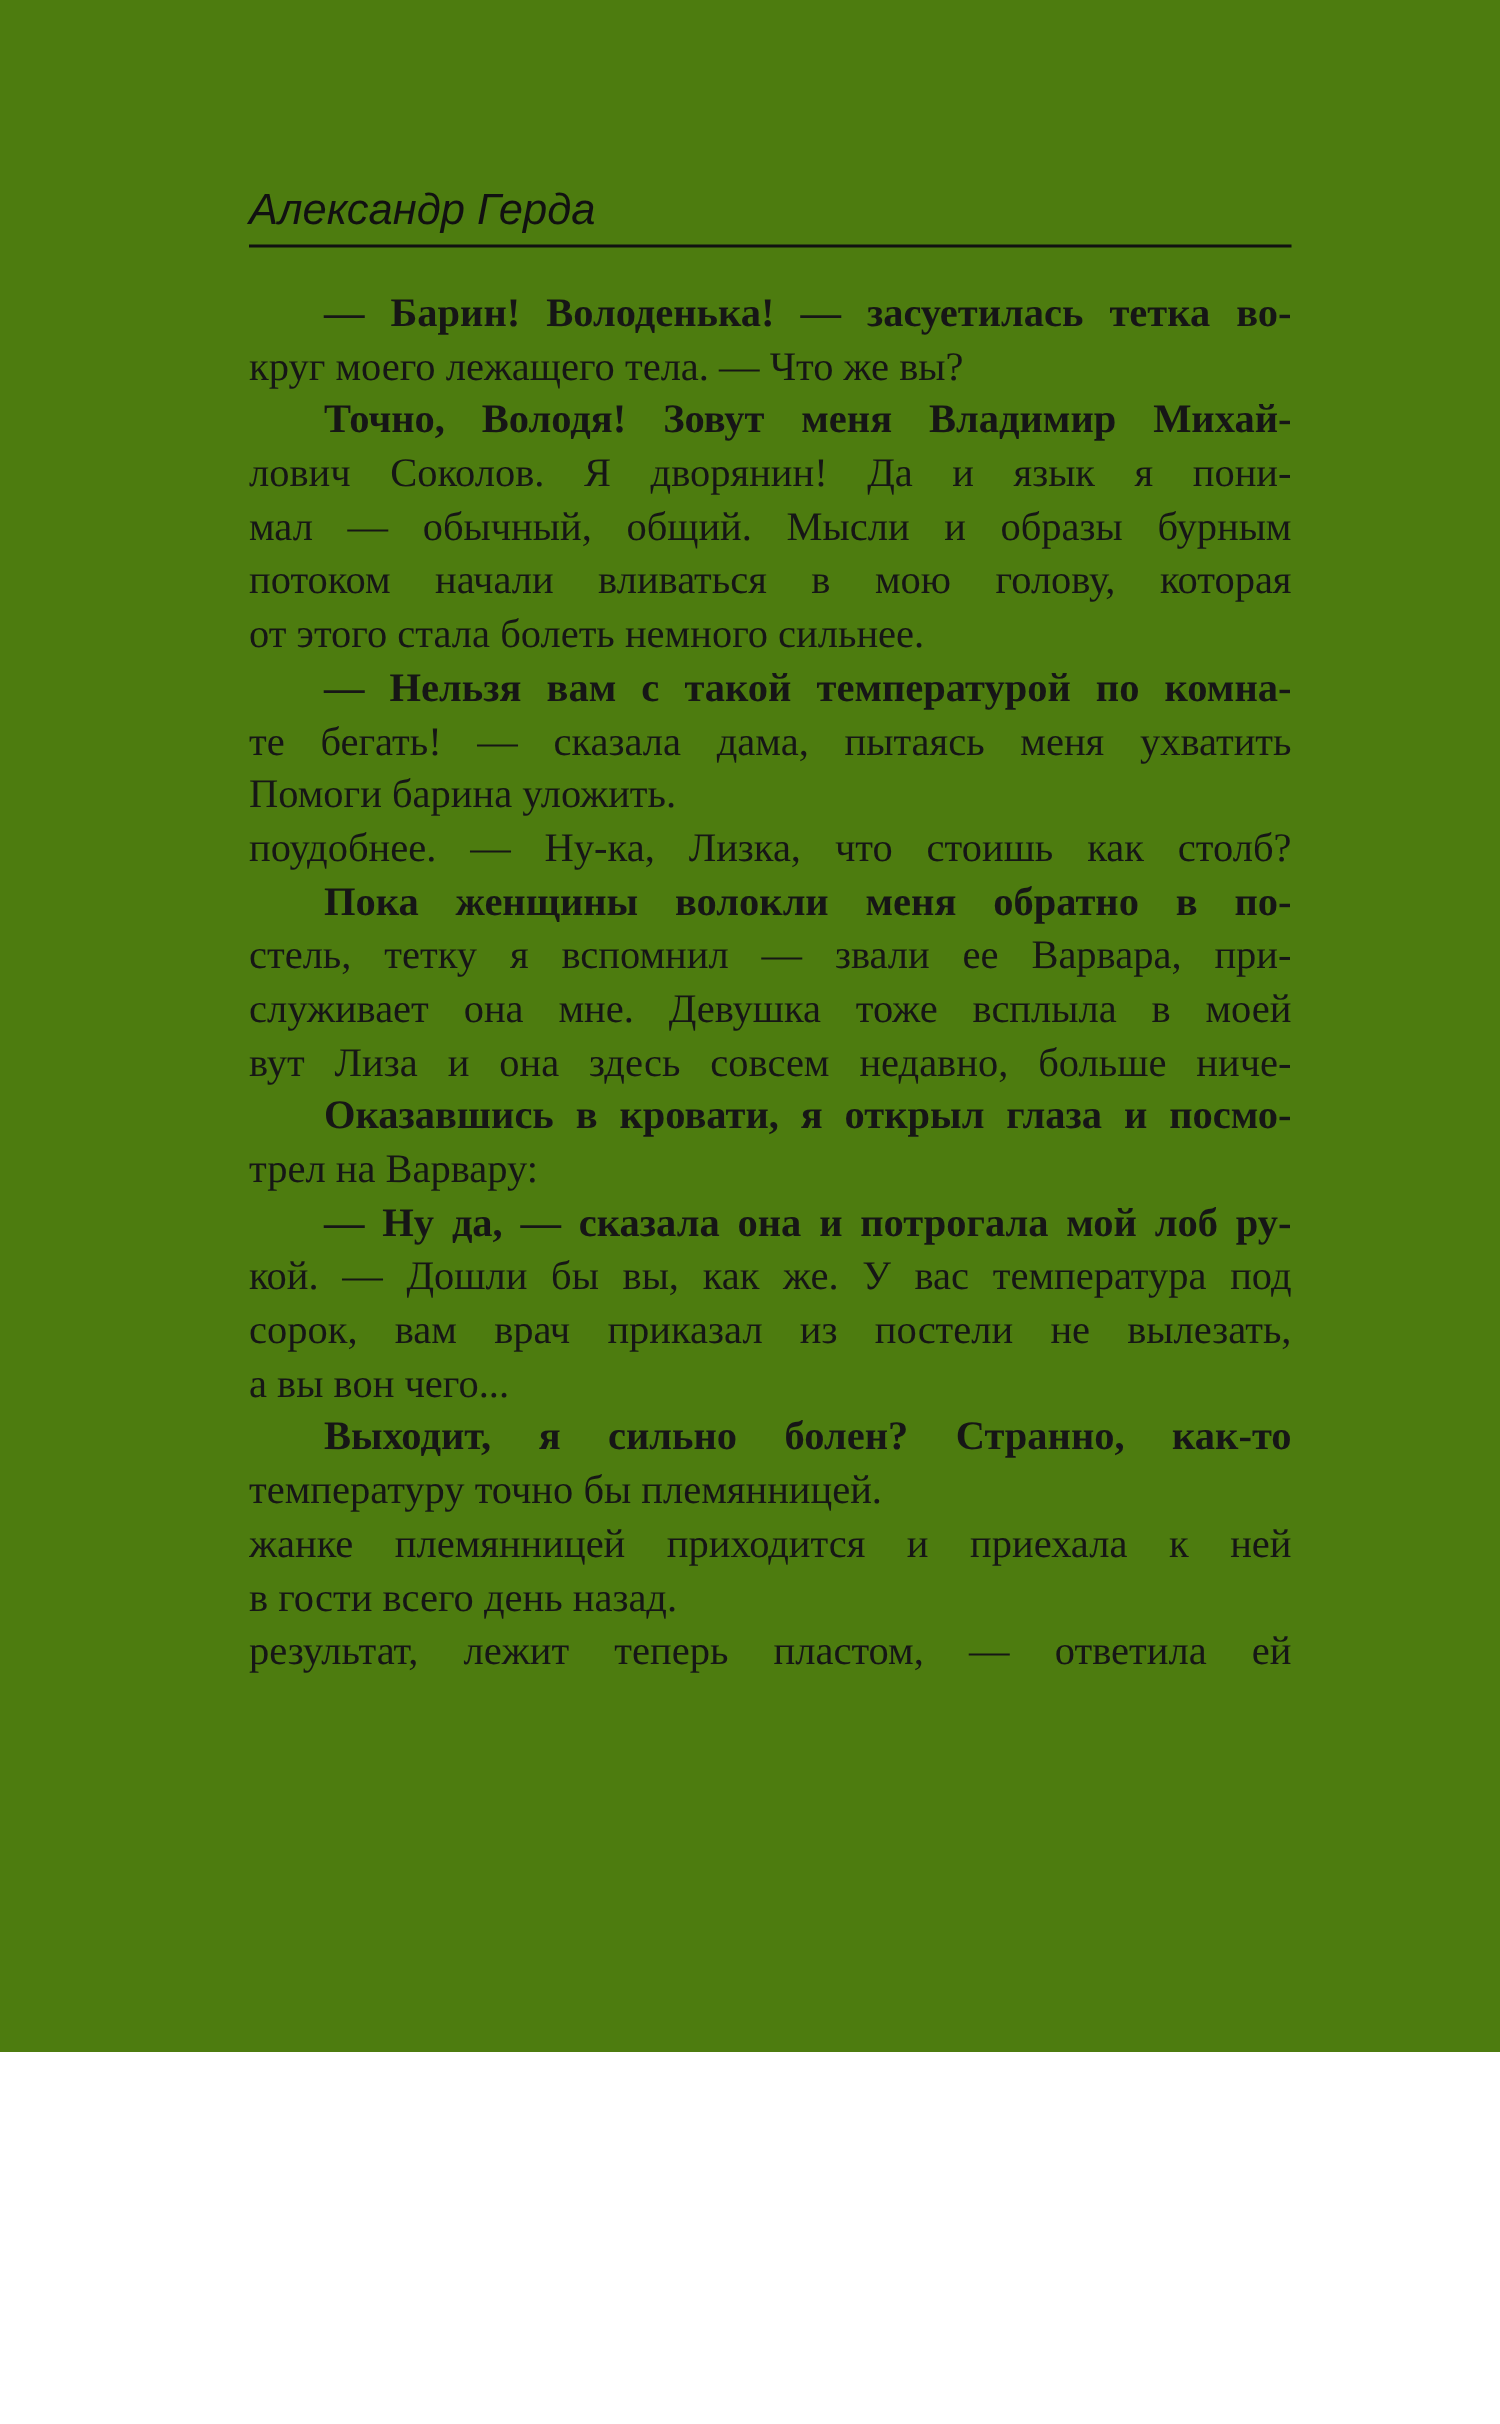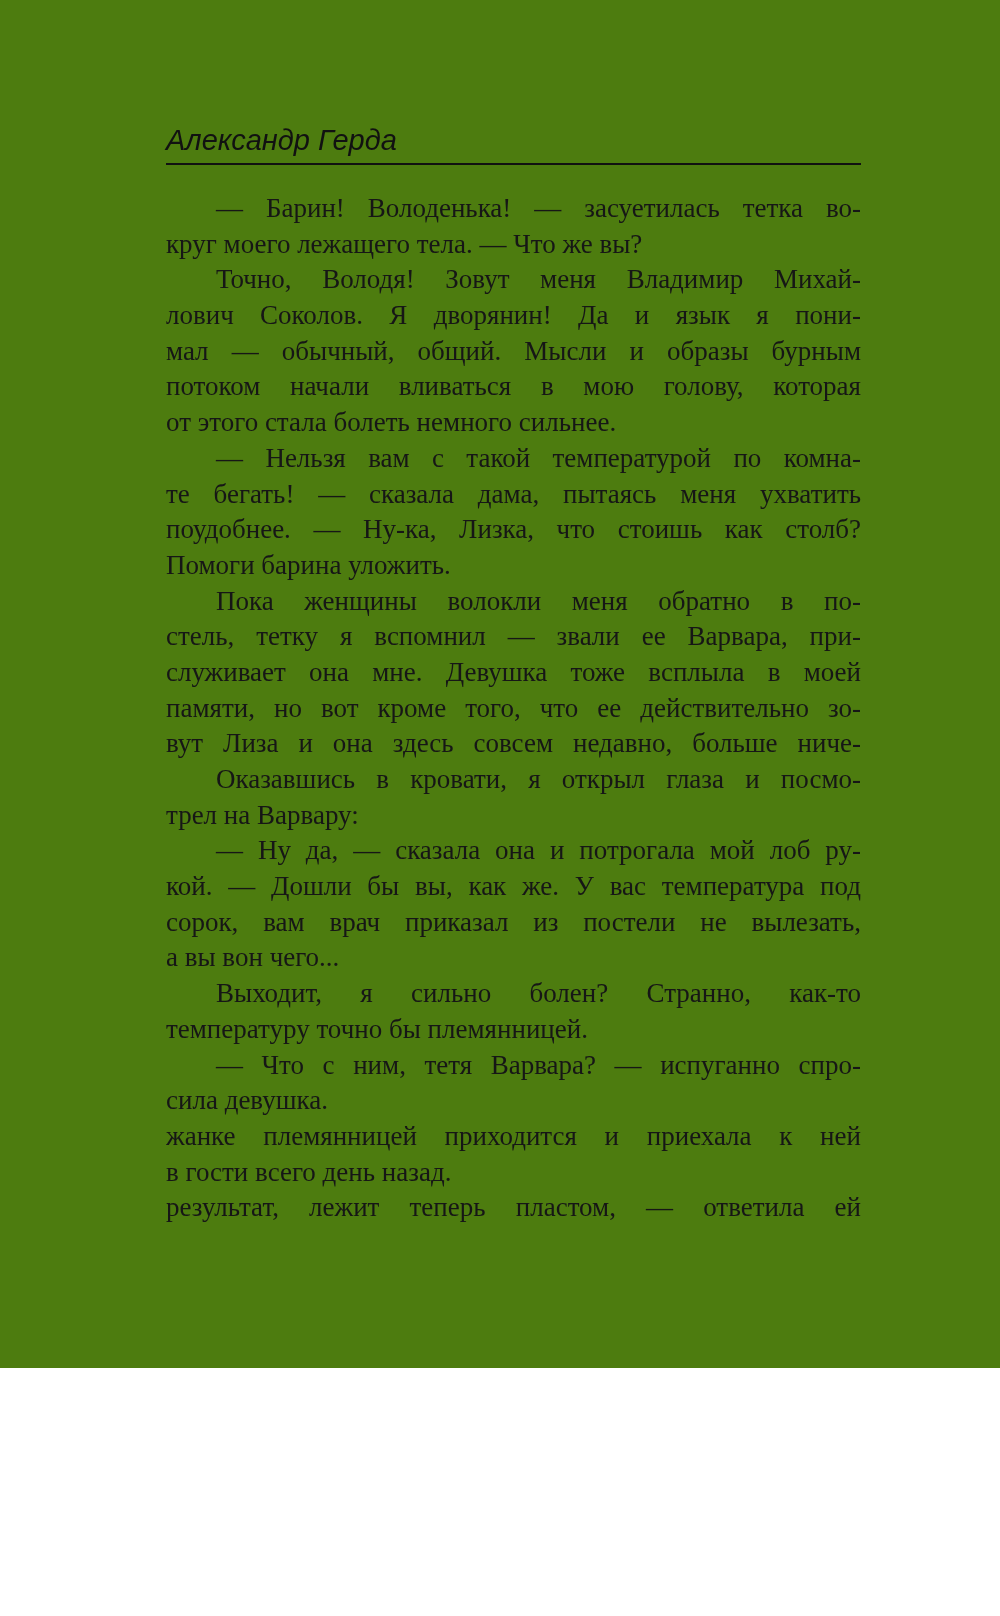--- a/index.html
+++ b/index.html
@@ -50,20 +50,21 @@
     height: 35.7px;
     line-height: 35.7px;
     font-size: 27px;
     text-align: justify;
     text-align-last: justify;
     white-space: normal;
     overflow: hidden;
   }
   .line.first {
     padding-left: 50px;
+    font-weight: bold;
   }
   .line.last {
     text-align-last: left;
   }
   .footer-rule {
     position: absolute;
     left: 450px;
     top: 1460px;
     width: 127px;
     height: 3px;
@@ -97,49 +98,44 @@
       <div class="paragraph">
         <div class="line first">Точно, Володя! Зовут меня Владимир Михай-</div>
         <div class="line">лович Соколов. Я дворянин! Да и язык я пони-</div>
         <div class="line">мал — обычный, общий. Мысли и образы бурным</div>
         <div class="line">потоком начали вливаться в мою голову, которая</div>
         <div class="line last">от этого стала болеть немного сильнее.</div>
       </div>
       <div class="paragraph">
         <div class="line first">— Нельзя вам с такой температурой по комна-</div>
         <div class="line">те бегать! — сказала дама, пытаясь меня ухватить</div>
+        <div class="line last">Помоги барина уложить.</div>
         <div class="line">поудобнее. — Ну-ка, Лизка, что стоишь как столб?</div>
-        <div class="line last">Помоги барина уложить.</div>
       </div>
       <div class="paragraph">
         <div class="line first">Пока женщины волокли меня обратно в по-</div>
         <div class="line">стель, тетку я вспомнил — звали ее Варвара, при-</div>
         <div class="line">служивает она мне. Девушка тоже всплыла в моей</div>
-        <div class="line">памяти, но вот кроме того, что ее действительно зо-</div>
         <div class="line">вут Лиза и она здесь совсем недавно, больше ниче-</div>
       </div>
       <div class="paragraph">
         <div class="line first">Оказавшись в кровати, я открыл глаза и посмо-</div>
         <div class="line last">трел на Варвару:</div>
       </div>
       <div class="paragraph">
         <div class="line first">— Ну да, — сказала она и потрогала мой лоб ру-</div>
         <div class="line">кой. — Дошли бы вы, как же. У вас температура под</div>
         <div class="line">сорок, вам врач приказал из постели не вылезать,</div>
         <div class="line last">а вы вон чего...</div>
       </div>
       <div class="paragraph">
         <div class="line first">Выходит, я сильно болен? Странно, как-то</div>
         <div class="line last">температуру точно бы племянницей.</div>
       </div>
       <div class="paragraph">
-        <div class="line first">— Что с ним, тетя Варвара? — испуганно спро-</div>
-        <div class="line last">сила девушка.</div>
-      </div>
-      <div class="paragraph">
         <div class="line">жанке племянницей приходится и приехала к ней</div>
         <div class="line last">в гости всего день назад.</div>
       </div>
       <div class="paragraph">
         <div class="line">результат, лежит теперь пластом, — ответила ей</div>
       </div>
     </div>
 
   <div class="footer-rule"></div>
 

